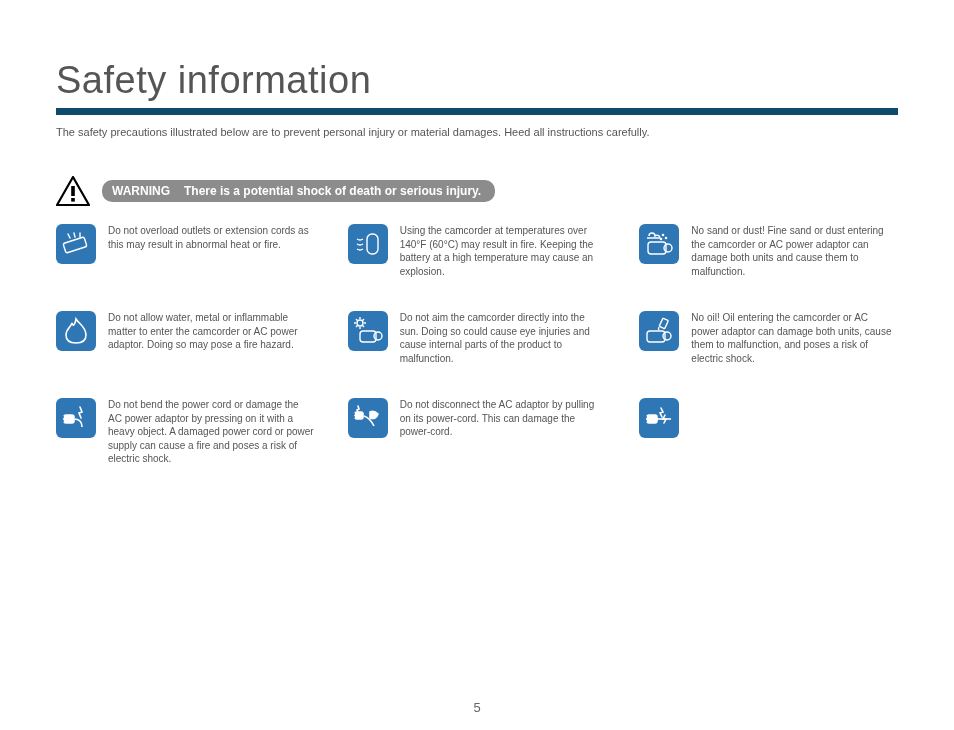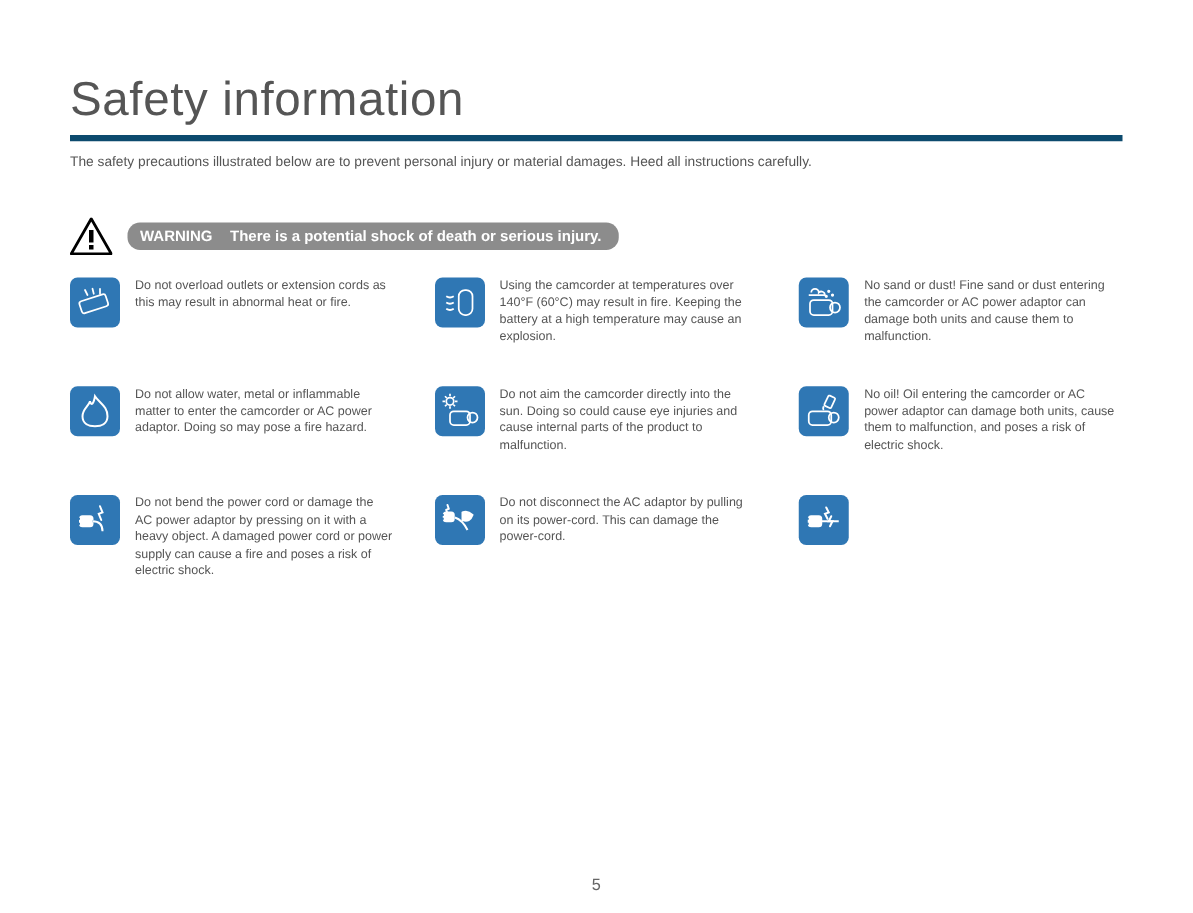--- a/index.html
+++ b/index.html
@@ -10,21 +10,21 @@
     box-sizing: border-box;
     font-family: Arial, Helvetica, sans-serif;
     color: #4a4a4a;
     background: #fff;
   }
   .title {
     font-size: 38px;
     font-weight: 200;
     color: #555;
     letter-spacing: 0.5px;
-    border-bottom: 5px solid #0c4a6e;
+    border-bottom: 7px solid #0c4a6e;
     padding-bottom: 6px;
     margin-bottom: 8px;
     font-family: "Helvetica Neue", Arial, sans-serif;
   }
   .intro {
     font-size: 11px;
     color: #555;
     margin-bottom: 38px;
   }
   .warning-row {

